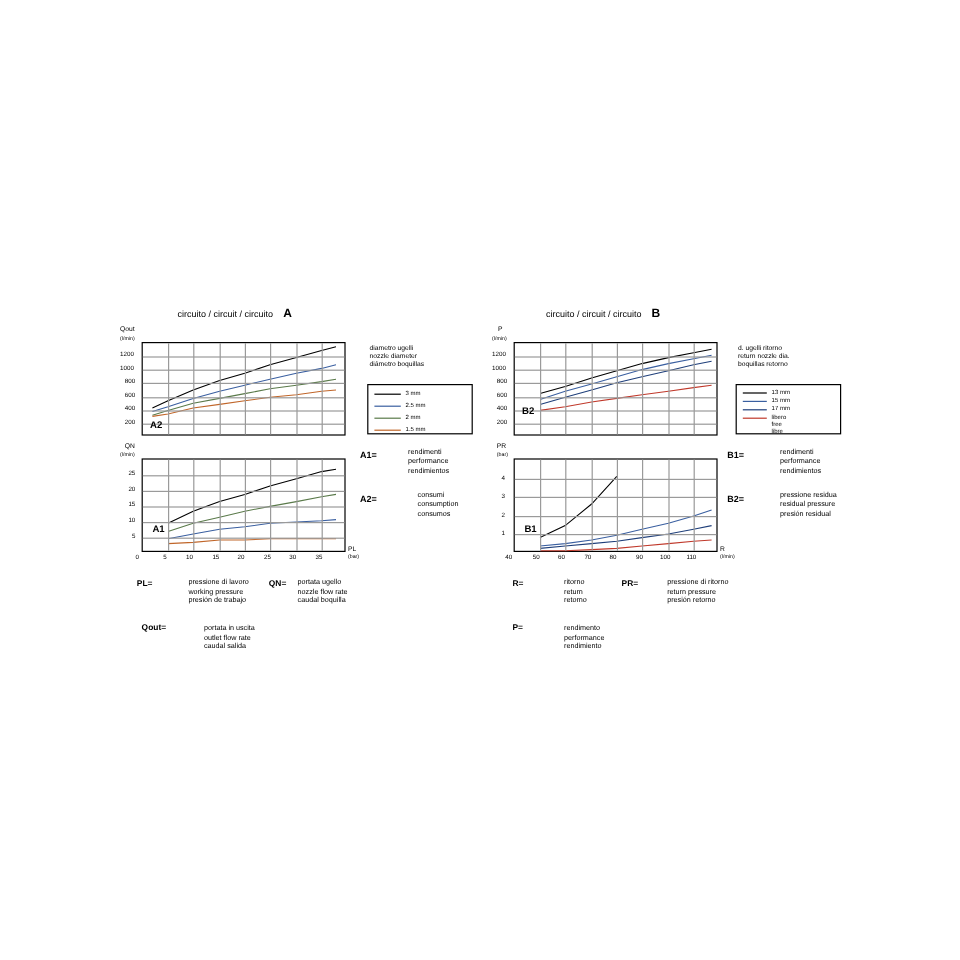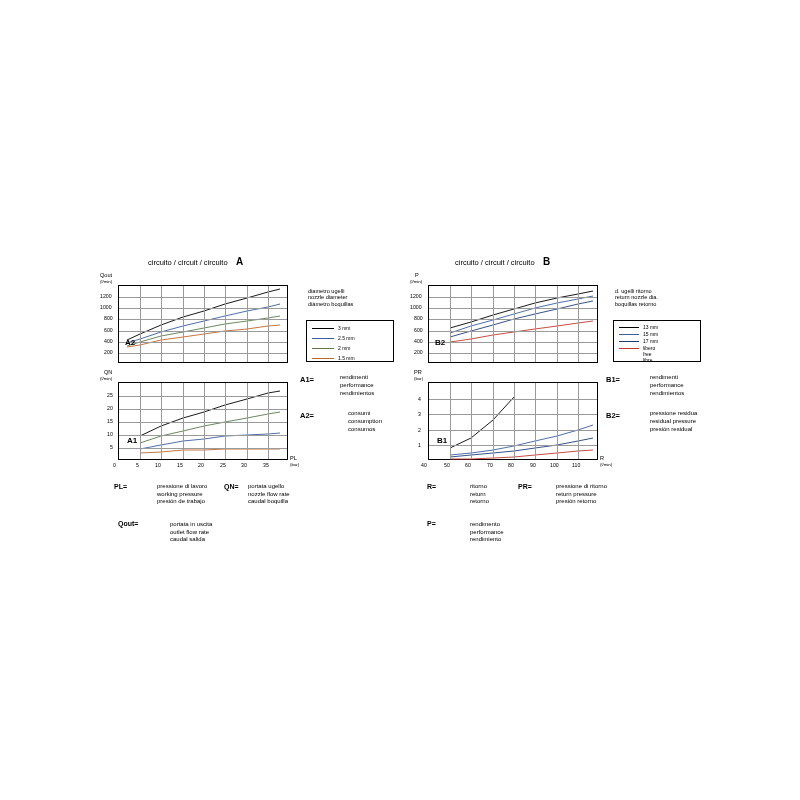--- a/index.html
+++ b/index.html
@@ -57,21 +57,21 @@
         <div class="h" style="top:45px"></div>
       <div class="h" style="top:56px"></div>
         <div class="h" style="top:67px"></div>
     </div>
     <svg width="170" height="78" viewBox="0 0 170 78">
       <polyline fill="none" stroke="#000000" stroke-width="0.9" points="8,54 21,48 42,39 64,31 85,25 106,18 128,12 149,6 161,3"></polyline>
       <polyline fill="none" stroke="#3a5fa0" stroke-width="0.9" points="8,57 21,53 42,46 64,40 85,35 106,30 128,25 149,21 161,18"></polyline>
       <polyline fill="none" stroke="#5a7a4a" stroke-width="0.9" points="8,60 21,56 42,50 64,46 85,42 106,38 128,35 149,32 161,30"></polyline>
       <polyline fill="none" stroke="#c0662a" stroke-width="0.9" points="8,61 21,59 42,54 64,51 85,48 106,45 128,43 149,40 161,39"></polyline>
     </svg>
-    <div class="lab-in" style="left:6px;top:52px;">A2</div>
+    <div class="lab-in" style="left:6px;top:64px;">A2</div>
   </div>
 
   <div class="axlab" style="left:100px;top:293px;">1200</div>
   <div class="axlab" style="left:100px;top:304px;">1000</div>
   <div class="axlab" style="left:104px;top:315px;">800</div>
   <div class="axlab" style="left:104px;top:327px;">600</div>
   <div class="axlab" style="left:104px;top:338px;">400</div>
   <div class="axlab" style="left:104px;top:349px;">200</div>
 
   <div class="abs" style="left:104px;top:369px;font-size:5.6px;">QN</div>

